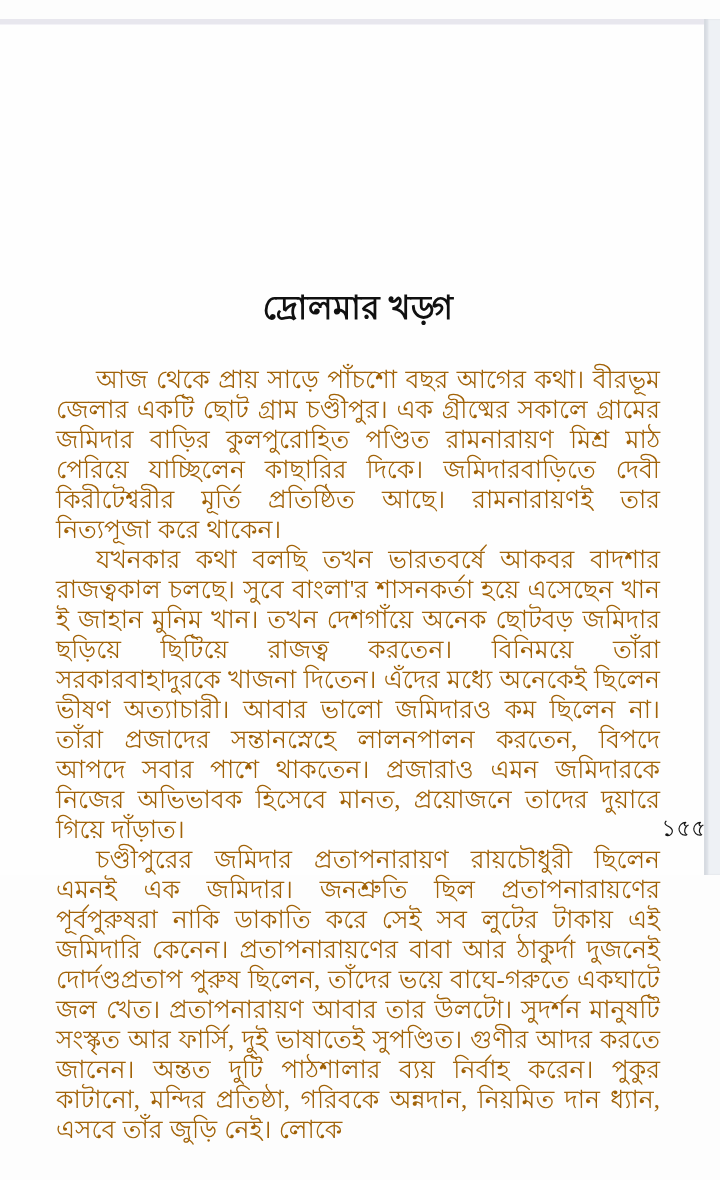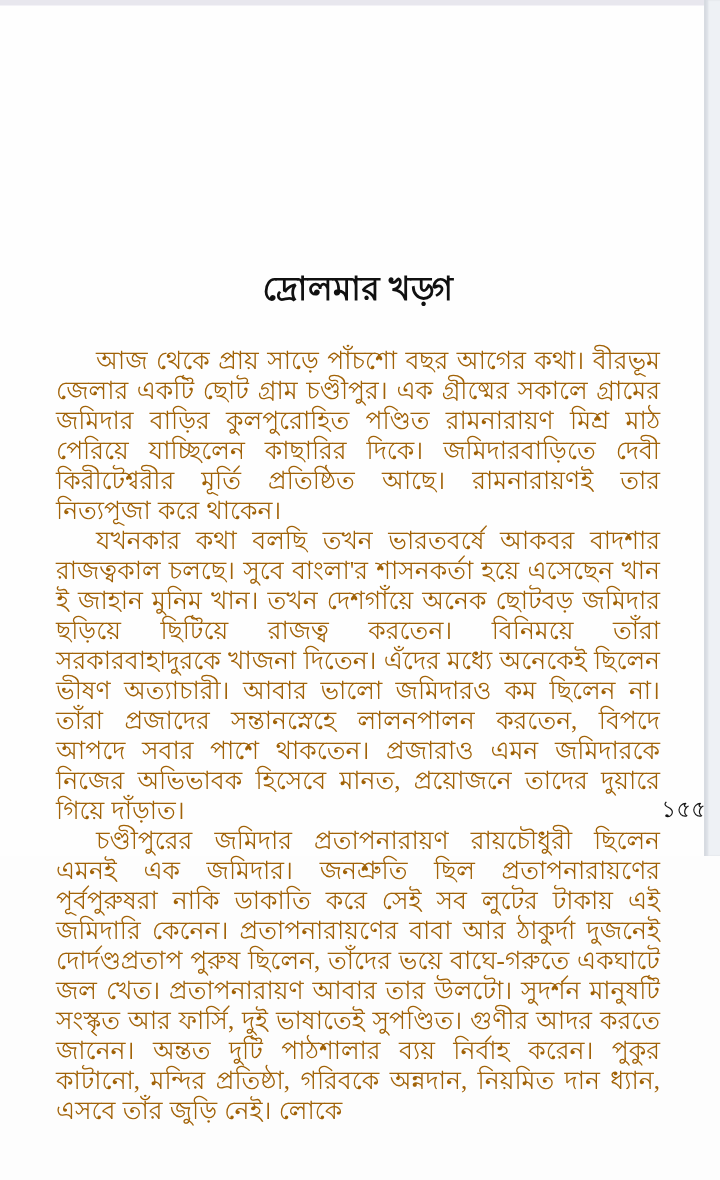--- a/index.html
+++ b/index.html
@@ -12,20 +12,21 @@
     background: #fdfdfd;
     font-family: "Liberation Serif", serif;
     color: #161616;
     overflow: hidden;
   }
   .page {
     position: relative;
     width: 720px;
     height: 856px;
     background: #fefefe;
+    margin-top: 19px;
   }
   
   .top-strip {
     position: absolute;
     top: 0; left: 0; right: 0;
     height: 5px;
     background: #e8e7ee;
     border-bottom: 1px solid #f3f2f7;
   }
   

